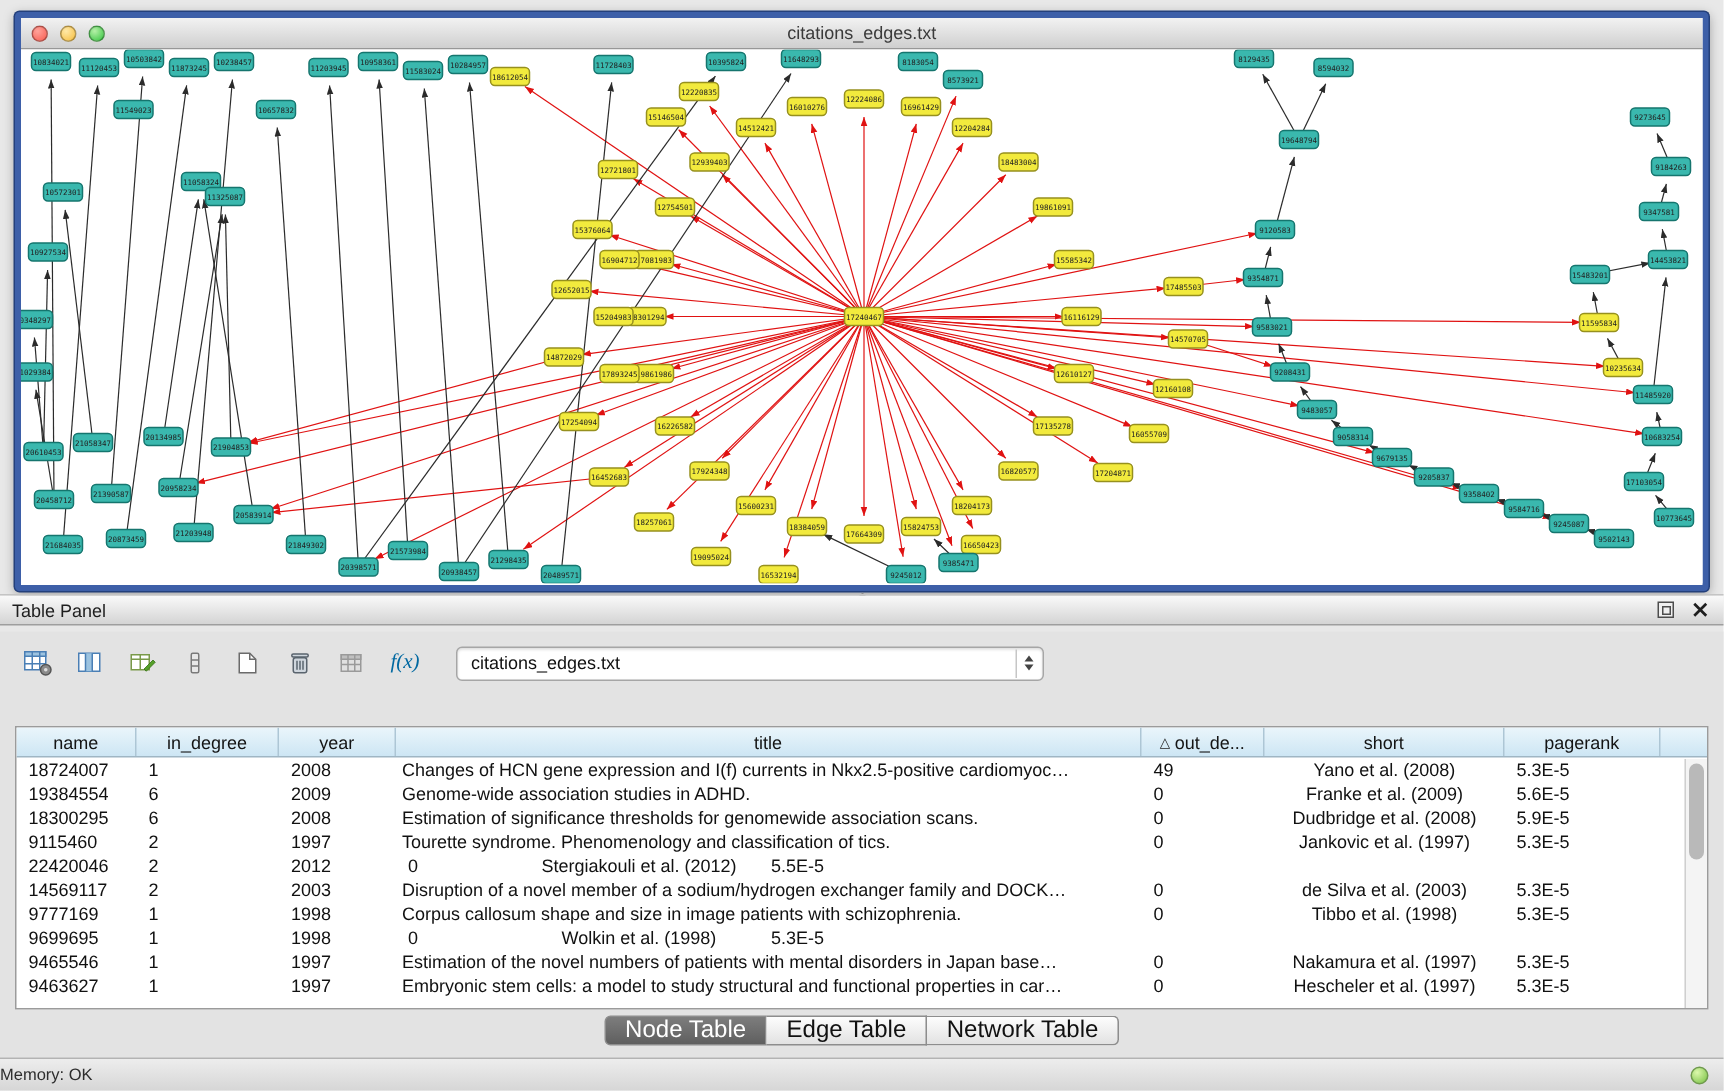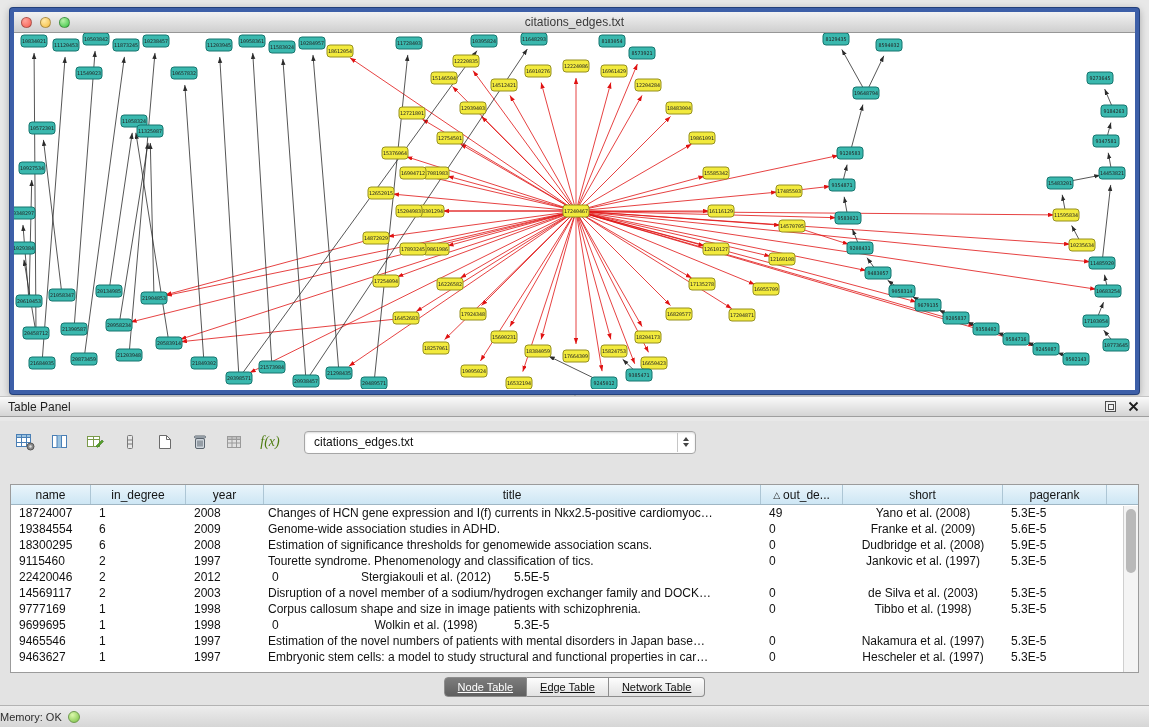--- a/index.html
+++ b/index.html
@@ -39,21 +39,21 @@
   .panel-title { font-size:12px; color:#1e1e1e; margin-left:8px; }
   .panel-actions { margin-left:auto; display:flex; align-items:center; gap:12px; margin-right:10px; }
   .float-btn { width:11px; height:11px; border:1px solid #4d4d4d; position:relative; background:#efefef; }
   .float-btn:after { content:""; position:absolute; left:2px; top:2px; width:4px; height:4px; border:1px solid #4d4d4d; }
 
   .panel-body { position:absolute; left:0; top:421px; width:1149px; height:284px; background:#e3e3e3; }
 
   
   .toolbar { position:absolute; left:12px; top:7px; height:28px; display:flex; align-items:center; gap:9px; }
   .tool { width:26px; height:24px; display:flex; align-items:center; justify-content:center; }
-  .fx { font-family:"Liberation Serif", serif; font-style:italic; font-size:14px; color:#4d7c0f; }
+  .fx { font-family:"Liberation Serif", serif; font-style:italic; font-size:14px; color:#0369a1; }
   .combo { margin-left:12px; width:392px; height:23px; background:#fff; border:1px solid #a6a6a6;
     border-radius:4px; display:flex; align-items:center; position:relative;
     box-shadow:inset 0 1px 2px rgba(0,0,0,.15); }
   .combo-text { font-size:12px; color:#111; margin-left:9px; }
   .combo-arrows { position:absolute; right:1px; top:1px; bottom:1px; width:17px;
     border-left:1px solid #c6c6c6; display:flex; flex-direction:column; align-items:center;
     justify-content:center; gap:2px; }
   .tri-up   { width:0; height:0; border-left:3.5px solid transparent; border-right:3.5px solid transparent; border-bottom:4px solid #444; }
   .tri-down { width:0; height:0; border-left:3.5px solid transparent; border-right:3.5px solid transparent; border-top:4px solid #444; }
 
@@ -71,30 +71,30 @@
   .td { font-size:12px; color:#111; white-space:nowrap; overflow:hidden; padding:0 4px; }
   .td.c0 { padding-left:8px; }
   .td.c5 { text-align:center; }
   .td.c4, .td.c1, .td.c2, .td.c6 { padding-left:8px; }
   .vscroll { position:absolute; right:0; top:21px; width:15px; height:167px;
     background:#f4f4f4; border-left:1px solid #cfcfcf; }
   .vthumb { position:absolute; left:2px; top:3px; width:10px; height:64px; background:#b9b9b9; border-radius:6px; }
 
   
   .tabs { position:absolute; left:0; right:0; top:256px; display:flex; justify-content:center; }
-  .tab { height:20px; font-size:11px; padding:0 13px; display:flex; align-items:center;
-    background:linear-gradient(#fdfdfd,#e2e2e2); border:1px solid #8d8d8d; border-left:none; color:#111;text-decoration:underline; }
+  .tab { height:20px; font-size:16px; padding:0 13px; display:flex; align-items:center;
+    background:linear-gradient(#fdfdfd,#e2e2e2); border:1px solid #8d8d8d; border-left:none; color:#111; }
   .tab:first-child { border-left:1px solid #8d8d8d; border-radius:4px 0 0 4px; }
   .tab:last-child { border-radius:0 4px 4px 0; }
   .tab.selected { background:linear-gradient(#7d7d7d,#5f5f5f); color:#fff; }
 
   
   .statusbar { position:absolute; left:0; top:705px; width:1149px; height:22px;
     background:linear-gradient(#ededed,#d6d6d6); border-top:1px solid #b3b3b3;
-    display:flex; align-items:center; justify-content:flex-start; }
+    display:flex; align-items:center; justify-content:space-between; }
   .mem-label { font-size:11px; color:#2e2e2e; margin-right:6px; }
   .mem-dot { width:12px; height:12px; border-radius:50%; margin-right:10px;
     border:1px solid #6f9a4e; background:radial-gradient(circle at 35% 30%, #dcf8ac, #77c043); }
 </style>
 </head>
 <body>
 
 <div class="graph-window">
   <div class="titlebar">
     <div class="lights">

